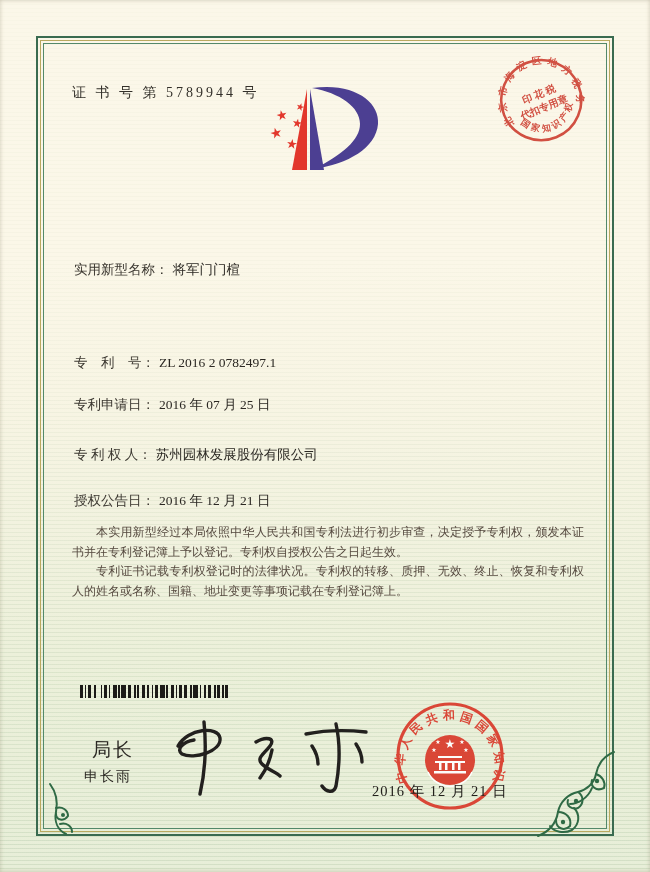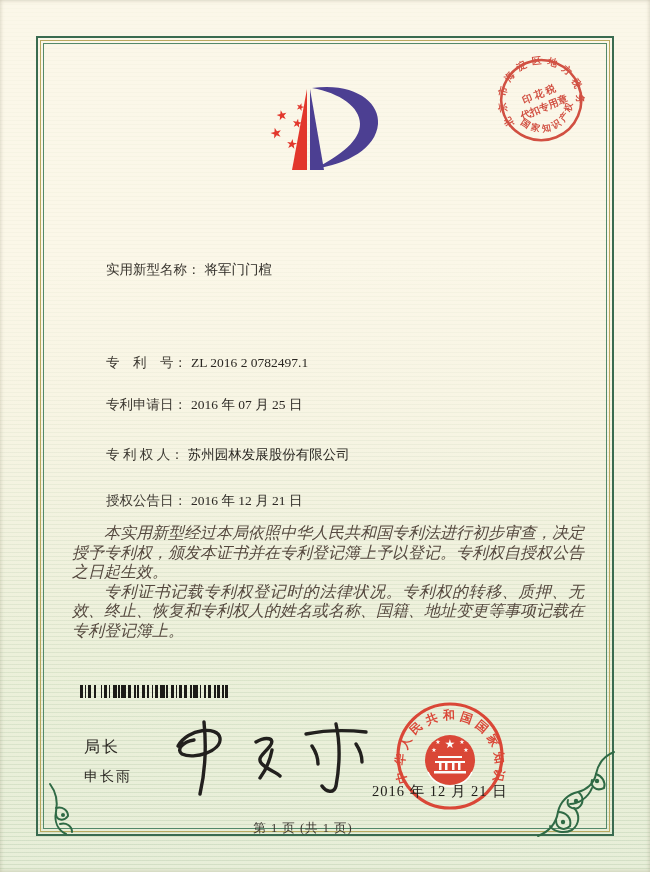--- a/index.html
+++ b/index.html
@@ -19,31 +19,31 @@
   }
   .frame1{position:absolute;inset:36px;border:2px solid #3a6b50;}
   .frame2{position:absolute;inset:40px;border:1px solid #b9a95f;}
   .frame3{position:absolute;inset:43px;border:1px solid #53896a;}
 
   .cert-no{position:absolute;left:72px;top:84px;font-size:14px;color:#33302a;letter-spacing:3px;}
   .title{position:absolute;left:0;top:183px;width:100%;text-align:center;font-size:37px;
          font-weight:600;color:#262420;letter-spacing:7px;}
 
   .field{position:absolute;left:74px;font-size:13.5px;color:#2f2c27;white-space:nowrap;}
-  .field .lbl{color:#3c3831;margin-left:32px;}
+  .field .lbl{color:#3c3831;}
   .field .val{color:#2b2823;margin-left:4px;}
 
-  .body-text{position:absolute;left:72px;top:523px;width:512px;font-size:16px;line-height:19.5px;
-             color:#55493f;text-align:justify;font-style:italic;}
+  .body-text{position:absolute;left:72px;top:523px;width:512px;font-size:12px;line-height:19.5px;
+             color:#55493f;text-align:justify;}
   .body-text p{margin:0;text-indent:2em;}
 
   .barcode{position:absolute;left:80px;top:685px;height:13px;display:flex;align-items:stretch;}
   .barcode span{display:block;height:100%;}
 
-  .sig-title{position:absolute;left:84px;top:737px;font-size:16px;color:#2b2823;letter-spacing:2px;}
+  .sig-title{position:absolute;left:92px;top:737px;font-size:19px;color:#2b2823;letter-spacing:2px;}
   .sig-name{position:absolute;left:84px;top:768px;font-size:14px;color:#2b2823;letter-spacing:2px;}
   .signature-svg{position:absolute;left:160px;top:716px;}
 
   .tax-stamp{position:absolute;left:486px;top:44px;transform:rotate(-22deg);}
   .big-seal{position:absolute;left:390px;top:700px;}
   .seal-date{position:absolute;left:372px;top:782px;font-size:14.5px;color:#23201c;letter-spacing:1px;white-space:nowrap;}
 
   .footer{position:absolute;left:0;top:820px;width:606px;text-align:center;font-size:12.5px;color:#3a362f;letter-spacing:1px;}
 
   .corner-br{position:absolute;left:534px;top:748px;}
@@ -52,20 +52,21 @@
 </style>
 </head>
 <body>
 
 <div class="page">
   <div class="texture"></div>
   <div class="frame1"></div>
   <div class="frame2"></div>
   <div class="frame3"></div>
 
+  <div class="cert-no">证 书 号 第 5789944 号</div>
 
   <div class="logo">
     <svg width="152" height="96" viewBox="0 0 152 96">
 
       <path d="M62,8 C104,2 130,22 128,44 C126,68 98,84 64,89 C92,75 110,60 110,44 C110,27 90,13 62,8 Z" fill="#4c3f92"></path>
 
       <polygon points="57,9 42,90 57,90" fill="#e2372c"></polygon>
       <polygon points="60,9 60,90 74,90" fill="#4c3f92"></polygon>
 
       <text x="46" y="29" font-size="10" fill="#e2372c" transform="rotate(18 46 26)">★</text>
@@ -227,21 +228,20 @@
         <rect x="55" y="63" width="2.5" height="7" fill="#fff"></rect>
         <rect x="62" y="63" width="2.5" height="7" fill="#fff"></rect>
         <rect x="68" y="63" width="2.5" height="7" fill="#fff"></rect>
         <rect x="44" y="71" width="32" height="2.5" fill="#fff"></rect>
         <path d="M38,72 A24,24 0 0 0 82,72" fill="none" stroke="#fff" stroke-width="1.5"></path>
       </g>
     </svg>
   </div>
   <div class="seal-date">2016 年 12 月 21 日</div>
 
-  <div class="footer">第 1 页 (共 1 页)</div>
 
   <div class="corner-br">
     <svg width="86" height="92" viewBox="0 0 86 92">
       <g fill="none" stroke="#2f6a45" stroke-width="2" stroke-linecap="round">
         <path d="M80,4 C70,8 64,16 62,26 C60,36 52,42 44,44 C34,46 26,54 24,64 C22,76 14,84 4,88"></path>
         <path d="M62,26 C68,28 72,34 70,40 C62,44 56,38 58,32"></path>
         <path d="M44,44 C50,48 50,56 44,60 C38,62 32,58 34,52"></path>
         <path d="M24,64 C32,64 38,70 36,78 C30,84 22,80 22,72"></path>
         <path d="M40,60 C46,66 46,76 38,82 C30,86 20,84 16,78"></path>
         <path d="M58,40 C54,50 44,56 36,56"></path>

